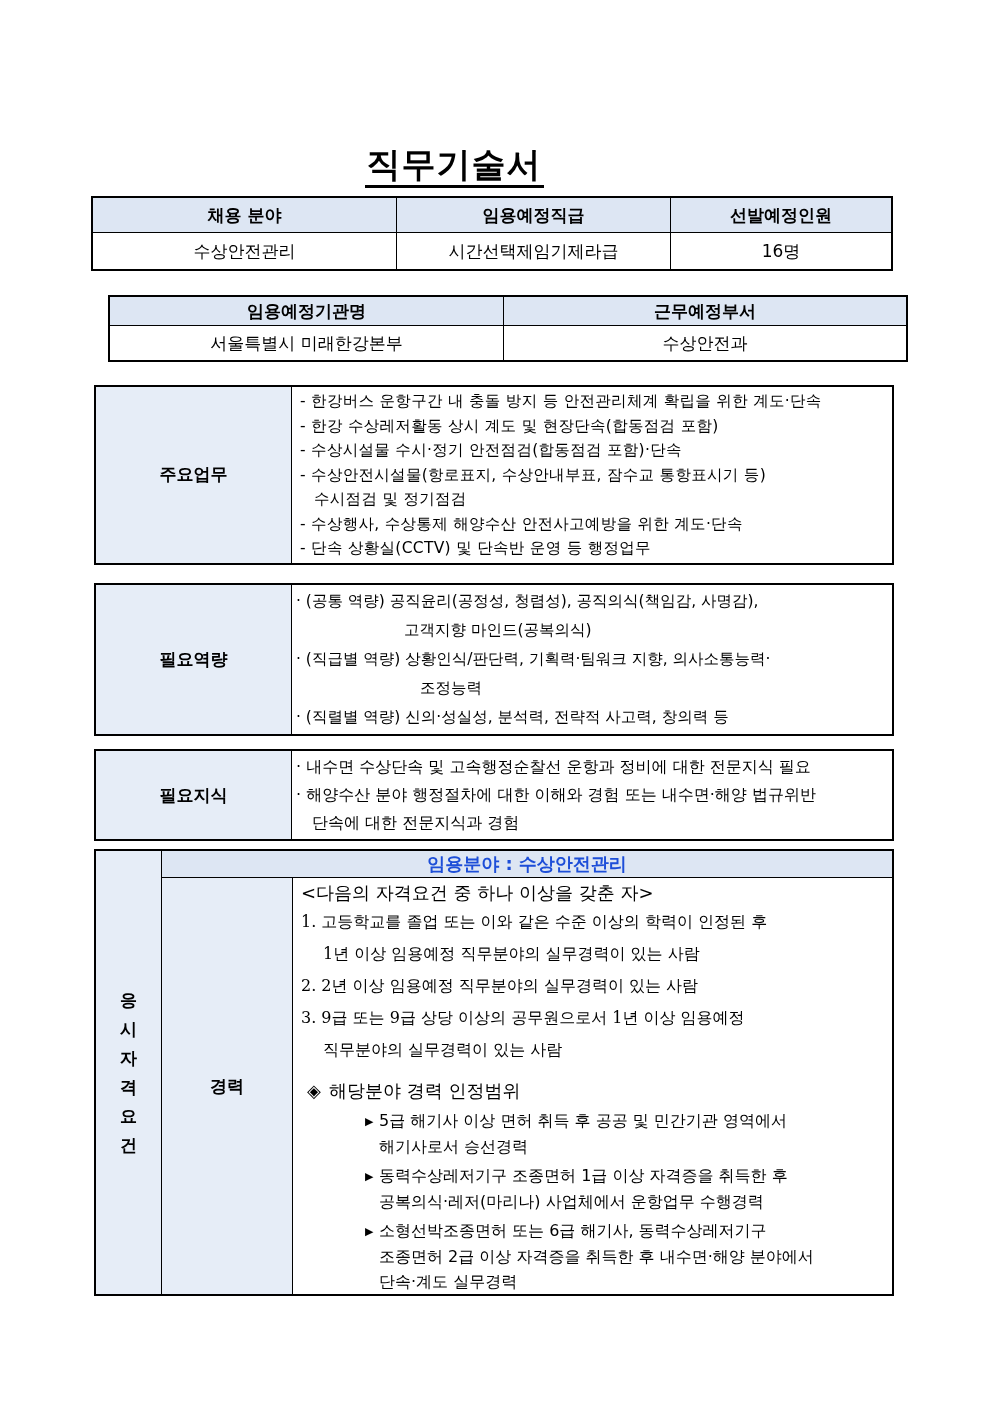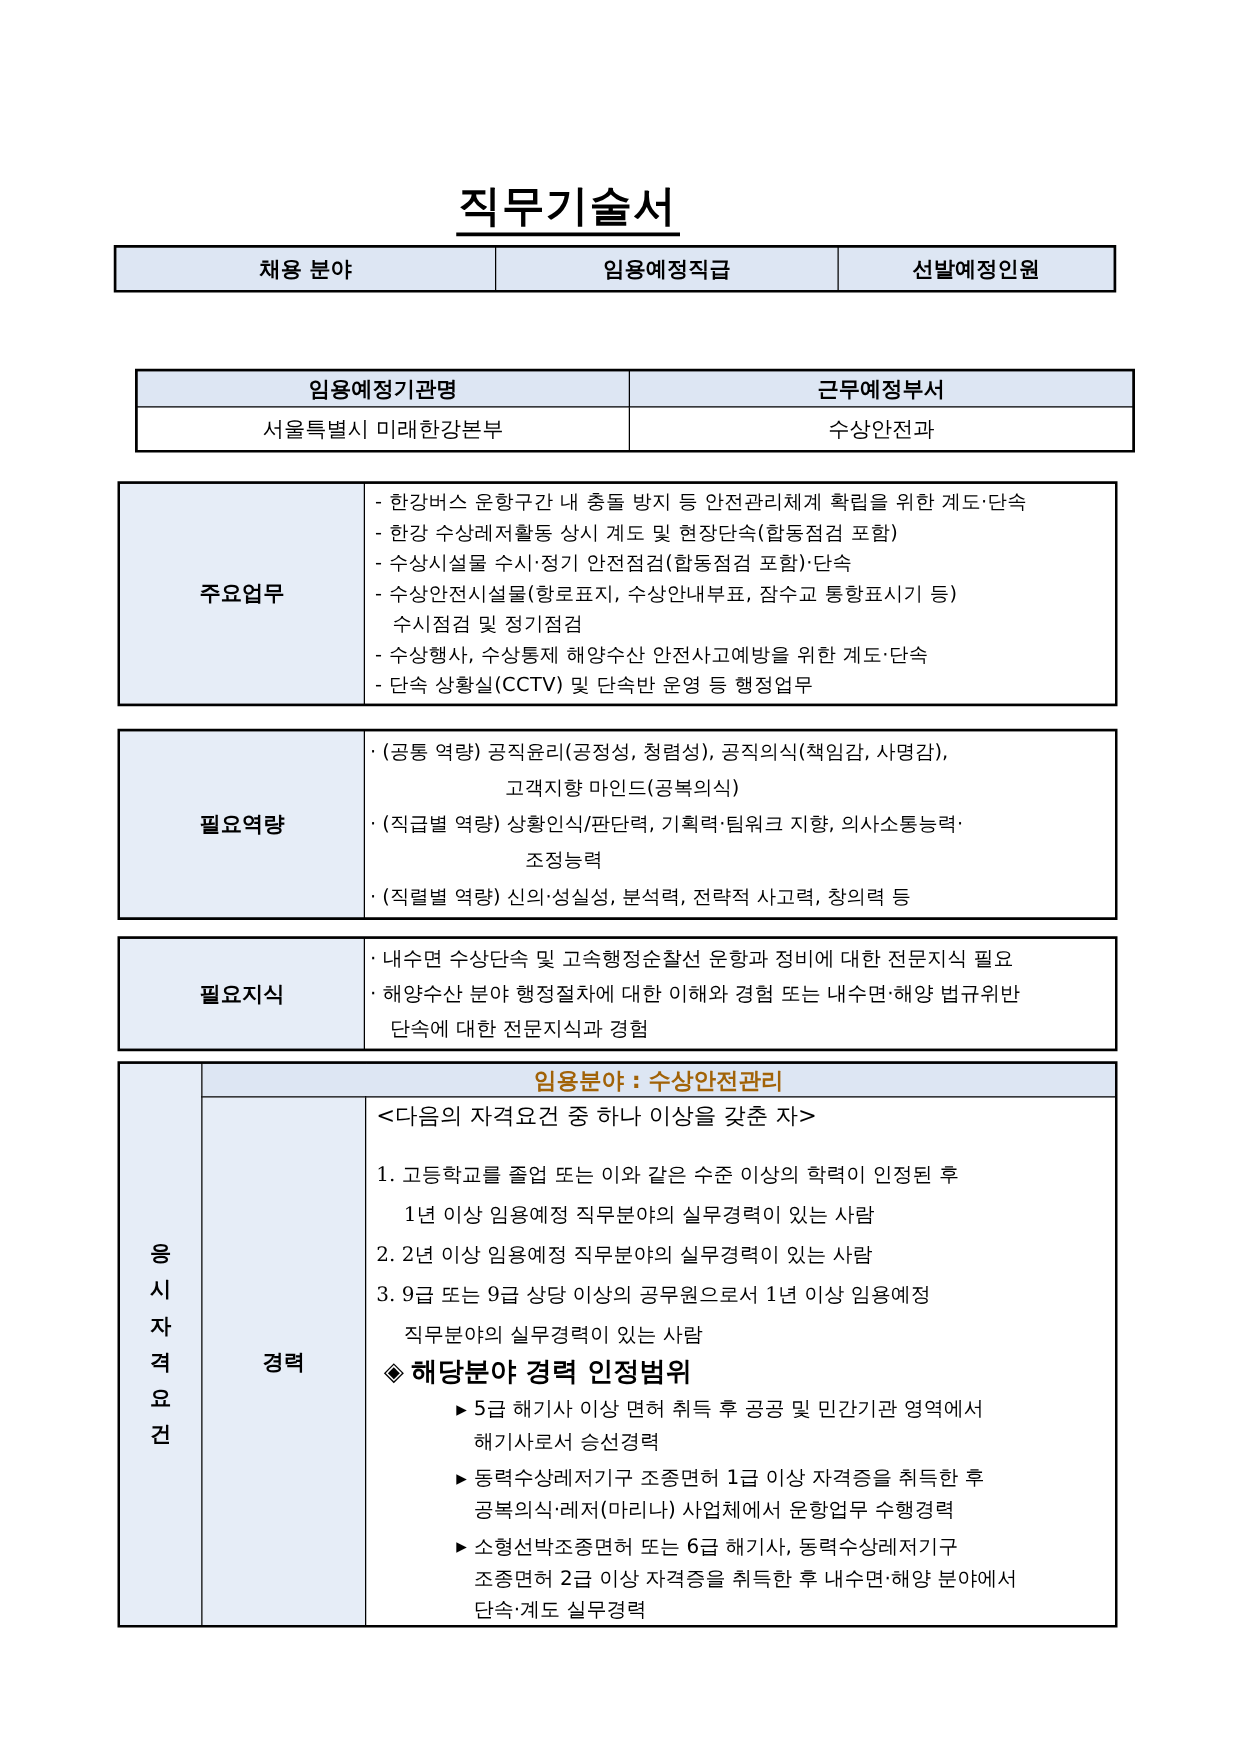--- a/index.html
+++ b/index.html
@@ -49,28 +49,28 @@
     #t4 .cont2 { padding-left: 124px; }
 
     
     #t5 { left: 95px; top: 750px; width: 797px; }
     #t5 td.c { height: 82px; }
     #t5 .content { font-size: 16px; line-height: 28px; padding-left: 4px; }
     #t5 .cont { padding-left: 16px; }
 
     
     #t6 { left: 95px; top: 850px; width: 797px; }
-    #t6 .sec-head { background: #dde6f3; color: #a16207; font-weight: bold; text-align: center; font-size: 18px; height: 26px; }
+    #t6 .sec-head { background: #dde6f3; color: #1d4ed8; font-weight: bold; text-align: center; font-size: 18px; height: 26px; }
     #t6 .vert { background: #e6edf7; font-weight: bold; text-align: center; font-size: 17px; line-height: 29px; }
     #t6 .exp-content { padding: 0 8px; vertical-align: top; height: 406px; }
     .req-heading { font-size: 18px; margin-top: 2px; line-height: 26px; }
-    .serif-items { font-family: "DejaVu Serif", "Liberation Serif", serif; font-size: 16px; line-height: 32px; margin-top: 18px; }
+    .serif-items { font-family: "DejaVu Serif", "Liberation Serif", serif; font-size: 16px; line-height: 32px; margin-top: 0; }
     .serif-items .item { white-space: nowrap; }
     .serif-items .cont { padding-left: 22px; }
-    .recog-title { font-weight: bold; font-size: 21px; line-height: 26px; padding-left: 6px; }
+    .recog-title { font-weight: normal; font-size: 18px; margin-top: 12px; line-height: 26px; padding-left: 6px; }
     .recog-items { font-size: 16px; line-height: 25px; padding-left: 26px; }
     .recog-items .item { margin-top: 4px; margin-left: 38px; }
     .recog-items .line { white-space: nowrap; }
     .recog-items .cont { padding-left: 14px; }
     .tri { font-size: 11px; display: inline-block; width: 14px; vertical-align: 1px; }
     .diamond { display: inline-block; width: 22px; }
   </style>
 </head>
 <body>
 
@@ -80,20 +80,25 @@
   <colgroup>
       <col style="width:304px">
       <col style="width:274px">
       <col style="width:221px">
     </colgroup>
   <tbody>
       <tr class="h">
     <td class="hdr">채용 분야</td>
     <td class="hdr">임용예정직급</td>
     <td class="hdr">선발예정인원</td>
+  </tr>
+  <tr class="v">
+    <td class="val">수상안전관리</td>
+    <td class="val">시간선택제임기제라급</td>
+    <td class="val">16명</td>
   </tr>
 </tbody>
   </table>
 
 <table id="t2" class="outer">
   <colgroup>
       <col style="width:394px">
       <col style="width:403px">
     </colgroup>
   <tbody>

